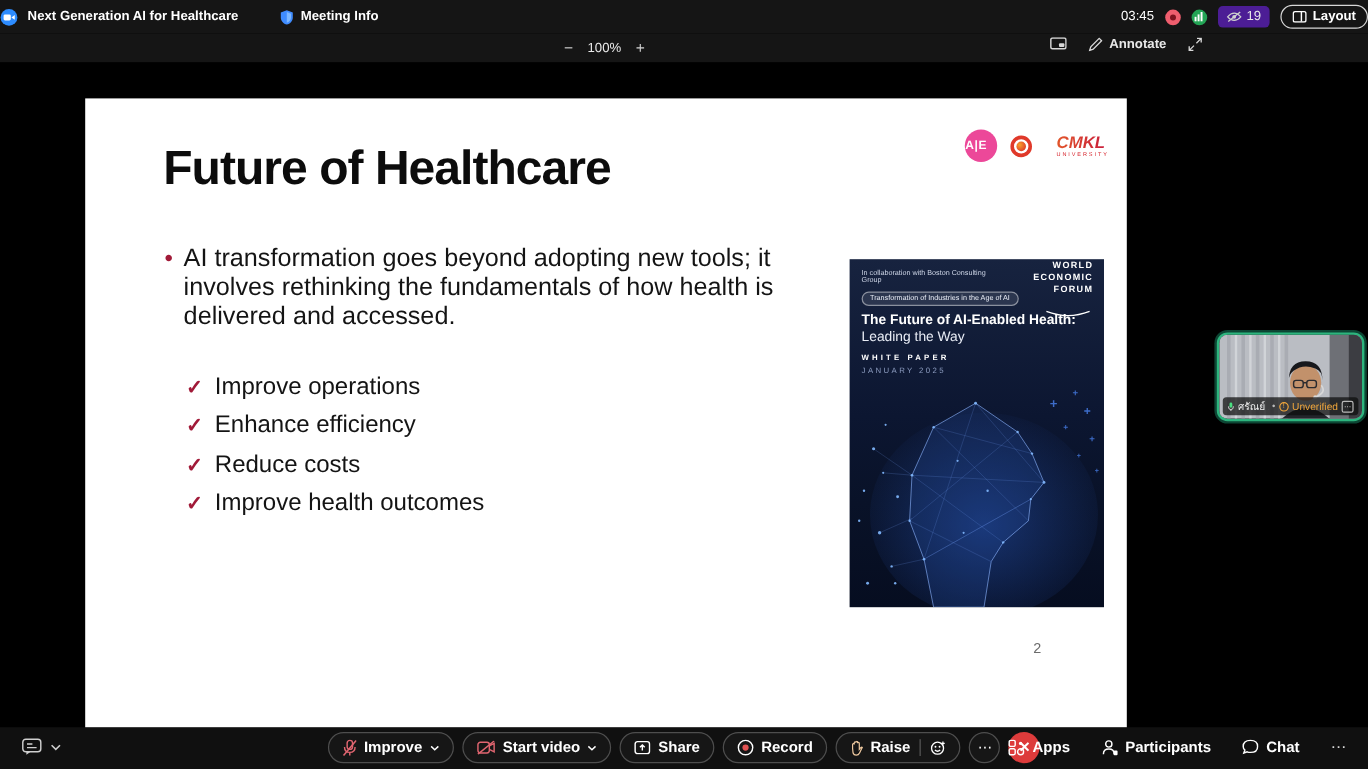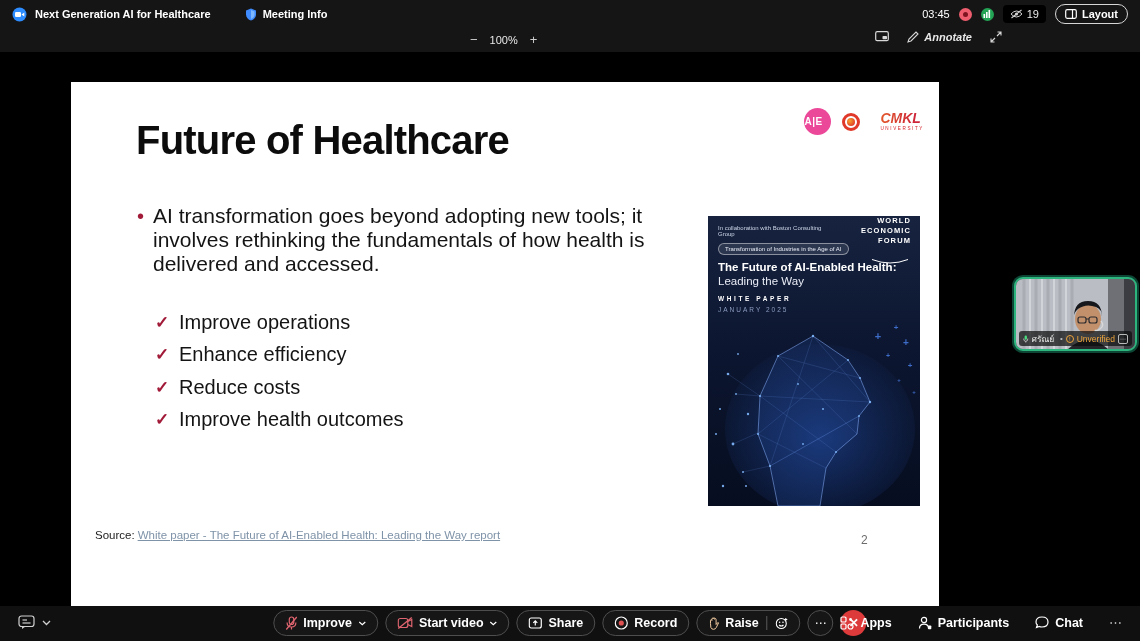--- a/index.html
+++ b/index.html
@@ -2,44 +2,44 @@
 <html><head>
 <meta charset="utf-8">
 <style>
   * { margin:0; padding:0; box-sizing:border-box; }
   html,body { width:1140px; height:641px; background:#000; overflow:hidden; }
   body { font-family:"Liberation Sans", sans-serif; -webkit-font-smoothing:antialiased; }
   .app { position:relative; width:1140px; height:641px; background:#000; }
 
   
   .topbar { position:absolute; top:0; left:0; width:100%; height:28px; background:#151515;
-            display:flex; align-items:center; justify-content:space-between; padding:0 12px;gap:12px; }
+            display:flex; align-items:center; justify-content:space-between; padding:0 0;gap:12px; }
   .tb-left { display:flex; align-items:center; gap:8px; }
   .tb-title { color:#fff; font-size:11px; font-weight:bold; }
   .tb-info { display:flex; align-items:center; gap:6px; margin-left:26px; }
   .tb-info-label { color:#fff; font-size:11px; font-weight:bold; }
   .tb-right { display:flex; align-items:center; gap:9px; }
   .tb-time { color:#fff; font-size:11px; }
   .dot-icon { width:13px; height:13px; border-radius:50%; display:flex; align-items:center; justify-content:center; }
   .rec-dot { background:#ef5e6e; } .rec-dot i { display:block; width:5px; height:5px; background:#7e1420; border-radius:50%; }
   .net-dot { background:#23a455; }
-  .count-pill { display:flex; align-items:center; gap:4px; background:#000000; border-radius:4px; padding:3px 7px;text-align:right; }
+  .count-pill { display:flex; align-items:center; gap:4px; background:#4c1d95; border-radius:4px; padding:3px 7px;text-align:right; }
   .count-pill span { color:#e8e8e8; font-size:11px; }
   .layout-btn { display:flex; align-items:center; gap:5px; border:1.5px solid #d6d6d6; border-radius:12px; padding:3px 9px; }
   .layout-btn span { color:#fff; font-size:11px; font-weight:bold; }
 
   
   .sharebar { position:absolute; top:28px; left:0; width:100%; height:24px; background:#151515; }
   .viewing { position:absolute; left:12px; top:5px; color:#e3e3e3; font-size:11px; font-weight:bold; }
   .zoomctl { position:absolute; left:470px; top:4px; display:flex; align-items:center; gap:12px; }
   .zoomctl .zbtn { color:#cfcfcf; font-size:13px; cursor:default; }
   .zoomctl .zlevel { color:#e8e8e8; font-size:11px; }
   .sharebar-right { position:absolute; right:138px; top:3px; display:flex; align-items:center; gap:18px; }
   .annotate { display:flex; align-items:center; gap:5px; }
-  .annotate span { color:#e8e8e8; font-size:11px; font-weight:bold;font-style:italic; }
+  .annotate span { color:#e8e8e8; font-size:11px; font-weight:bold; }
 
   
   .stage { position:absolute; top:52px; left:0; width:100%; height:554px; background:#000; }
   .slide { position:absolute; left:71px; top:30px; width:868px; height:564px; background:#ffffff; overflow:hidden; }
 
   .slide-title { position:absolute; left:65px; top:36px; font-size:40px; font-weight:800; letter-spacing:-0.8px; color:#0c0c0c; }
 
   .logo-row { position:absolute; right:15px; top:26px; display:flex; align-items:center; gap:11px; }
   .ae-logo { width:27px; height:27px; border-radius:50%; background:#ec4899; display:flex; align-items:center; justify-content:flex-start; }
   .ae-logo span { color:#fff; font-size:10px; font-weight:bold; letter-spacing:0.5px; }
@@ -301,23 +301,20 @@
               <text x="188" y="16" font-size="8">+</text>
             <text x="198" y="32" font-size="10">+</text>
               <text x="180" y="44" font-size="7">+</text>
             <text x="202" y="54" font-size="8">+</text>
               <text x="191" y="68" font-size="6">+</text>
             <text x="206" y="80" font-size="6">+</text>
           </g>
         </svg>
       </div>
 
-      <div class="source-line">
-        <span>Source:</span><span class="source-link">White paper - The Future of AI-Enabled Health: Leading the Way report</span>
-      </div>
       <span class="page-num">2</span>
 
       <div class="band">
         <div class="band-crimson"></div>
         <div class="band-orange"></div>
       </div>
     </div>
   </div>
 
   <div class="tile">

